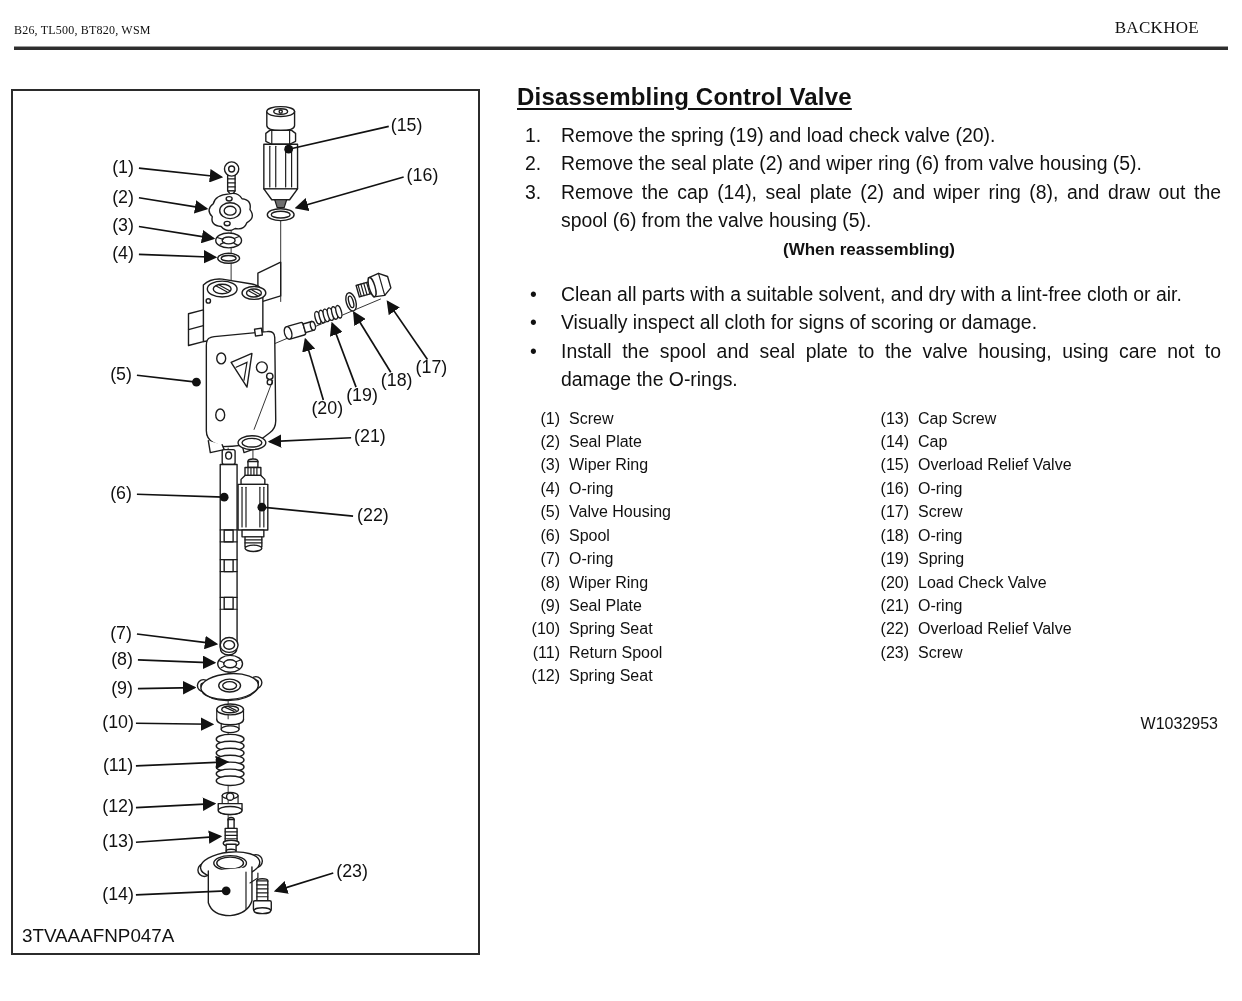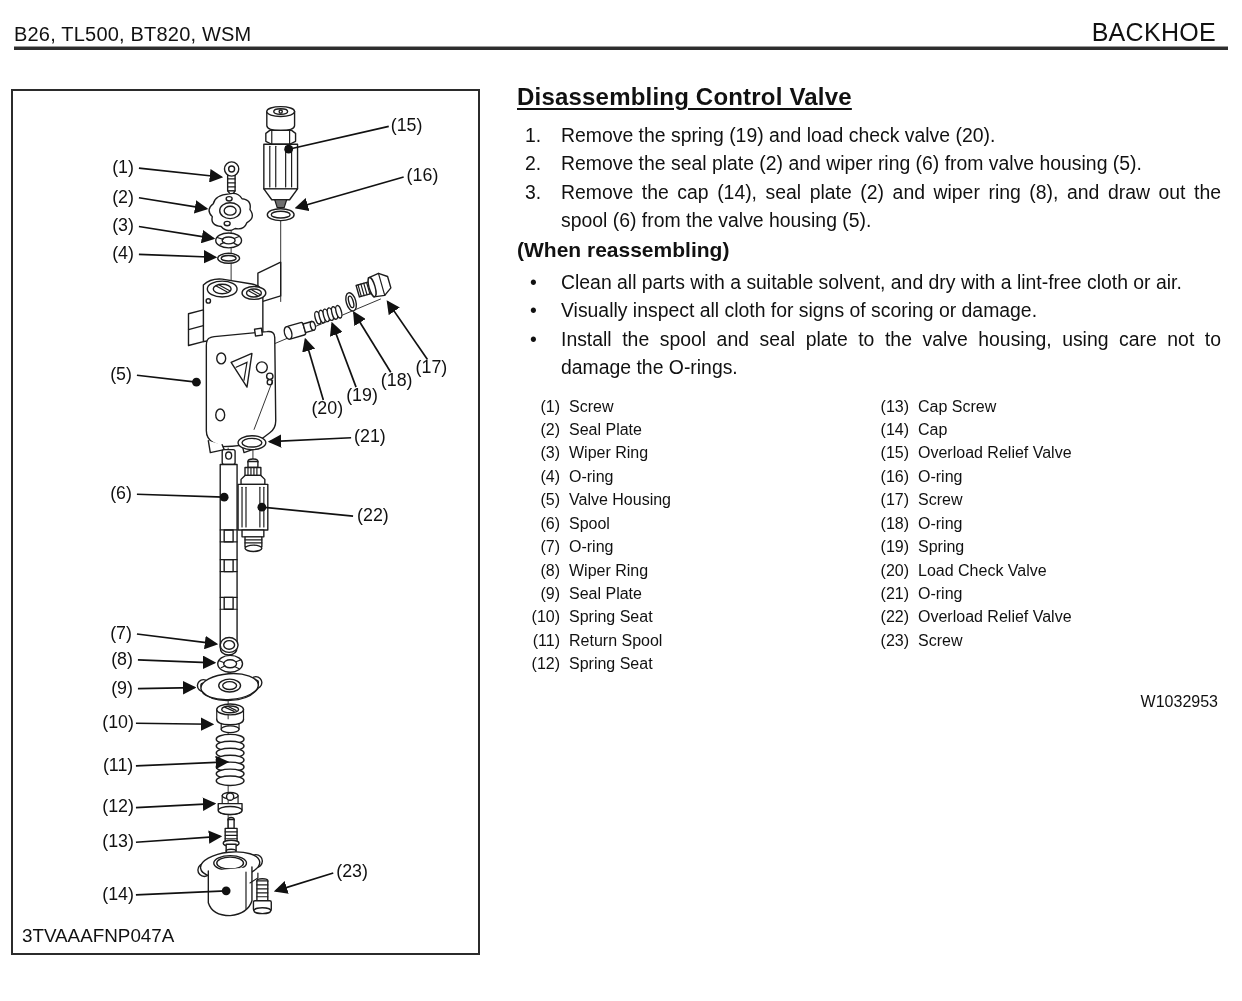--- a/index.html
+++ b/index.html
@@ -1,48 +1,48 @@
 <!DOCTYPE html>
 <html><head>
 <meta charset="utf-8">
 <style>
   html,body{margin:0;padding:0;}
   body{
     width:1242px;height:1001px;position:relative;background:#ffffff;
     font-family:"Liberation Sans",sans-serif;color:#111;overflow:hidden;
   }
-  .hdr-left{position:absolute;left:14px;top:23px;font-size:20px;letter-spacing:.2px;}
-  .hdr-right{position:absolute;right:26px;top:18px;font-size:25px;letter-spacing:.3px;}
+  .hdr-left{position:absolute;left:14px;top:23px;font-size:12px;letter-spacing:.2px;font-family:Liberation Serif, serif;}
+  .hdr-right{position:absolute;right:43px;top:18px;font-size:17px;letter-spacing:.3px;font-family:Liberation Serif, serif;}
   .hdr-rule{position:absolute;left:14px;right:14px;top:46px;height:3px;
     border-top:1px solid #9a9a9a;background:#2e2e2e;}
   .figure-box{position:absolute;left:11px;top:89px;width:469px;height:866px;
     border:2px solid #2b2b2b;box-sizing:border-box;background:#fff;}
   .figure-box svg{position:absolute;left:0;top:0;width:100%;height:100%;}
   svg .pt{stroke:#1c1c1c;fill:#fff;stroke-width:1.4;stroke-linejoin:round;stroke-linecap:round;}
   svg .ln{stroke:#1c1c1c;fill:none;stroke-width:1.2;stroke-linecap:round;}
   svg .thin{stroke:#1c1c1c;fill:none;stroke-width:.9;}
   svg .dk{fill:#6e6e6e;stroke:#1c1c1c;stroke-width:1.2;}
   svg .leader{stroke:#111;stroke-width:1.7;fill:none;}
   svg text{font-family:"Liberation Sans",sans-serif;font-size:18px;fill:#111;stroke:none;}
   svg text.figcode{font-size:19px;}
   .content{position:absolute;left:517px;top:83px;width:704px;}
   .title{font-size:24px;font-weight:bold;text-decoration:underline;text-underline-offset:3px;
     margin:0 0 10px 0;letter-spacing:.2px;}
   .step,.bullet{display:flex;font-size:19.4px;line-height:28.4px;}
   .step-num{width:44px;padding-left:8px;flex:none;box-sizing:border-box;}
   .step-text,.bullet-text{flex:1;text-align:justify;}
-  .subhead{font-size:21px;line-height:28.4px;font-weight:bold;margin:1px 0 4px 0;}
+  .subhead{font-size:17px;line-height:28.4px;font-weight:bold;margin:1px 0 16px 0;text-align:center;}
   .bullet-mark{width:44px;padding-left:13px;flex:none;box-sizing:border-box;}
   .parts{display:flex;margin-top:13px;font-size:16px;line-height:23.4px;}
   .pcol-left{width:349px;flex:none;}
   .pcol-right{flex:1;}
   .prow{display:flex;}
   .pnum{width:43px;flex:none;text-align:right;}
   .pname{padding-left:9px;}
-  .doc-code{text-align:right;font-size:16px;margin-top:17px;padding-right:3px;}
+  .doc-code{text-align:right;font-size:16px;margin-top:27px;padding-right:3px;}
 </style>
 </head>
 <body>
 
 <div class="hdr-left">B26, TL500, BT820, WSM</div>
 <div class="hdr-right">BACKHOE</div>
 <div class="hdr-rule"></div>
 
 <div class="figure-box">
   <svg viewBox="11 89 469 866">

